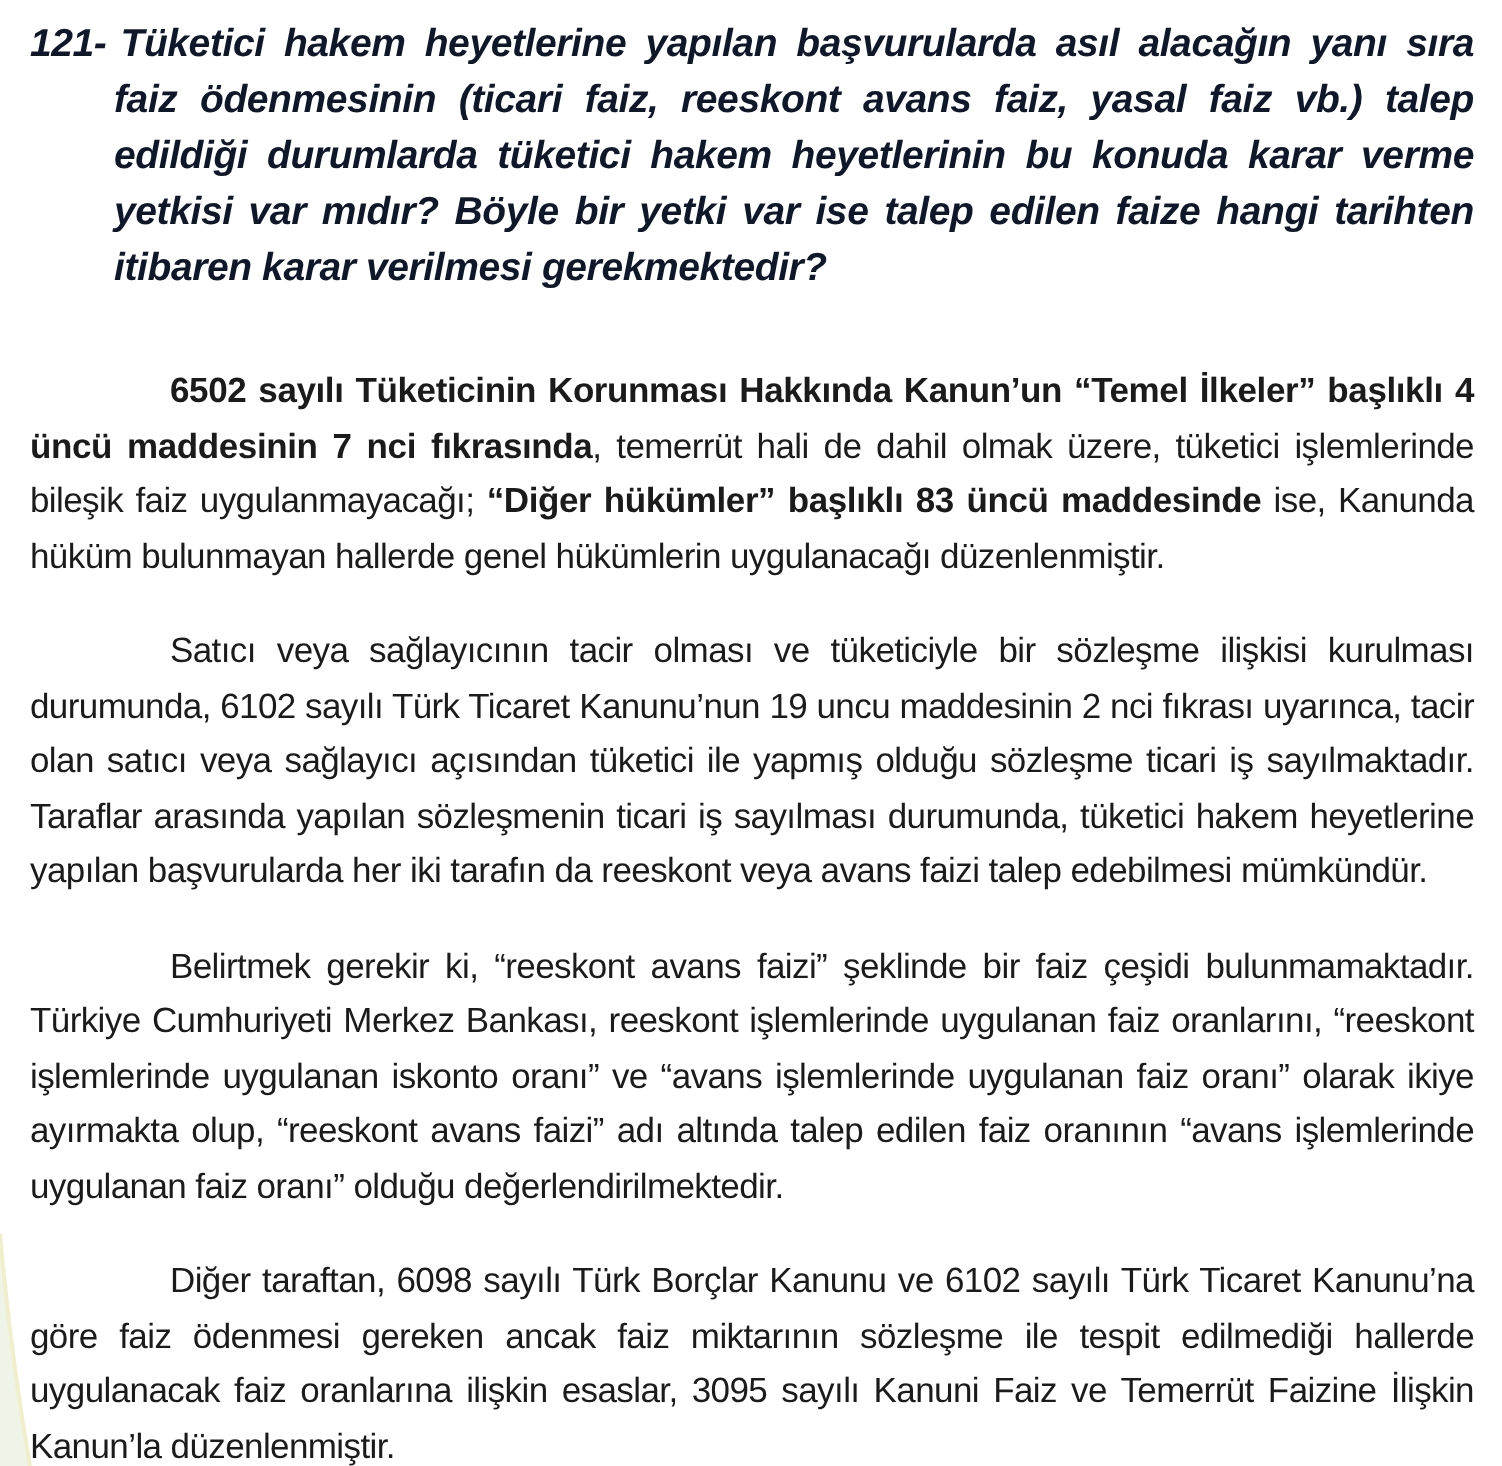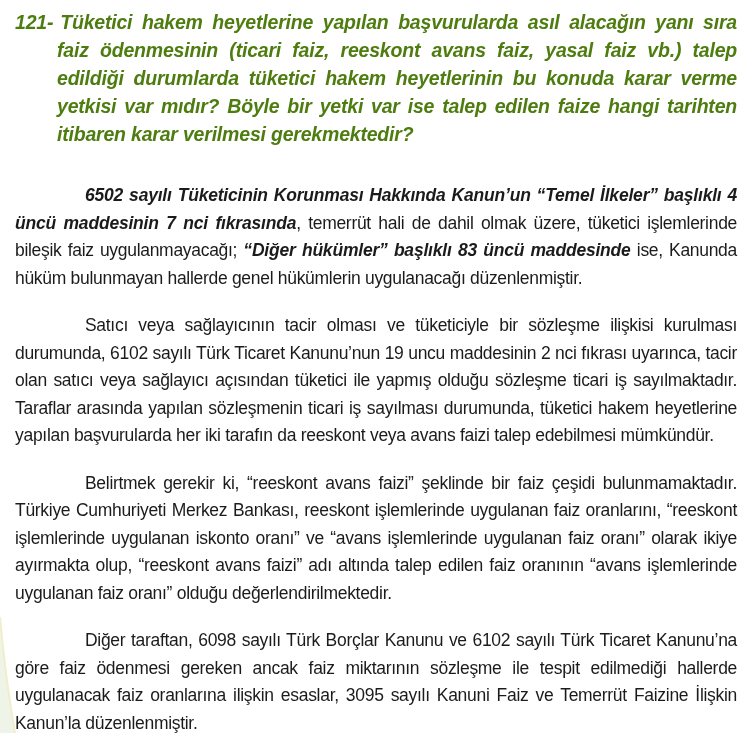--- a/index.html
+++ b/index.html
@@ -10,21 +10,21 @@
     position: relative;
     overflow: hidden;
     font-family: "Liberation Sans", sans-serif;
     color: #1b1b1b;
   }
   .content {
     position: relative;
     padding: 8px 14px 0 15px;
   }
   .question {
-    color: #4d7c0f;
+    color: #0f172a;
     font-weight: bold;
     font-style: italic;
     font-size: 19.5px;
     line-height: 28px;
     text-align: justify;
     margin: 0;
     padding-left: 42px;
     text-indent: -42px;
     letter-spacing: -0.2px;
   }
@@ -33,21 +33,20 @@
     font-size: 17.5px;
     line-height: 27.5px;
     text-align: justify;
     text-indent: 70px;
     margin: 20px 0 0 0;
     letter-spacing: -0.3px;
   }
   .answer p.first { margin-top: 34px; }
   .bi {
     font-weight: bold;
-    font-style: italic;
     letter-spacing: -0.2px;
   }
   .corner-decoration {
     position: absolute;
     left: 0;
     bottom: 0;
     width: 20px;
     height: 120px;
     pointer-events: none;
   }

